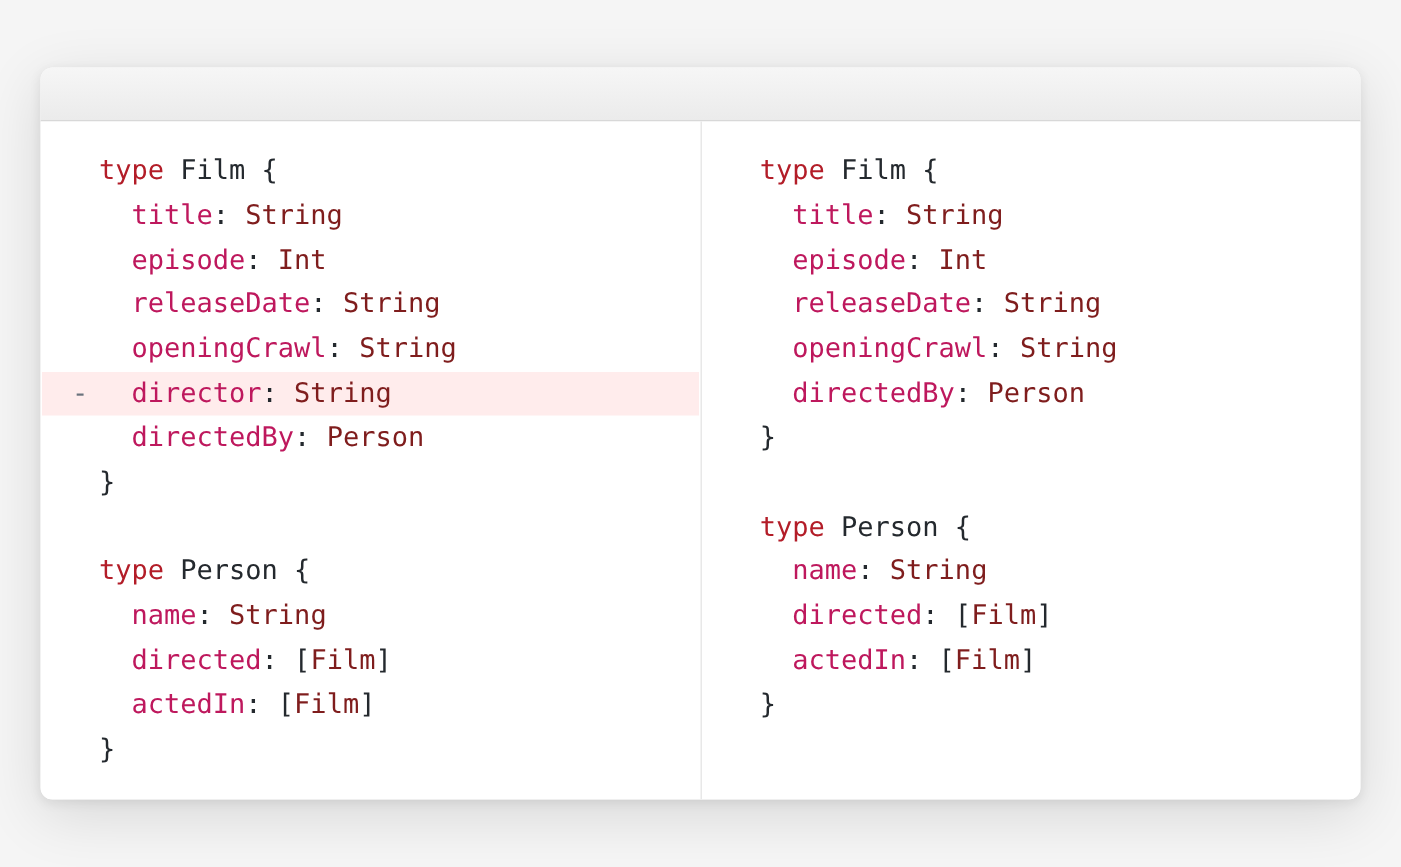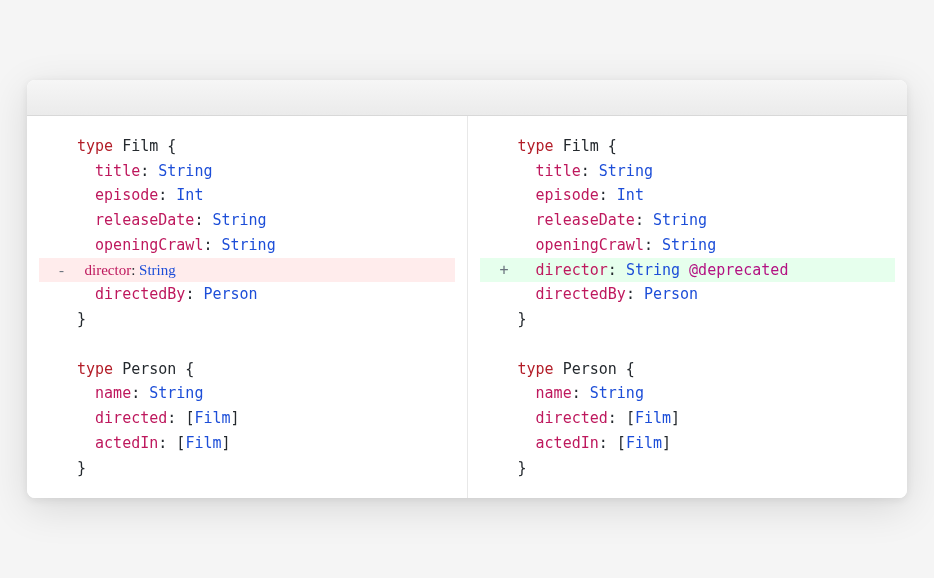--- a/index.html
+++ b/index.html
@@ -32,54 +32,53 @@
       border-bottom: 1px solid #d8d8d8;
     }
     
     .diff-container {
       display: flex;
       background: #ffffff;
     }
     
     .diff-pane {
       flex: 1;
-      padding: 18px 12px;
-      font-size: 15px;
+      padding: 18px 1px;
+      font-size: 18px;
       line-height: 1.65;
     }
     
     .diff-pane:first-child {
       border-right: 1px solid #e8e8e8;
     }
     
     .code-line {
       padding: 0 20px;
       white-space: pre;
       color: #24292e;
     }
     
     .code-line.removed {
       background: #ffecec;
-      font-family: Liberation Serif, serif;
     }
     
     .code-line.added {
       background: #e6ffed;
     }
     
     .diff-marker {
       display: inline-block;
       width: 18px;
       color: #6a737d;
     }
     
     .kw-type { color: #b31d28; }
     .type-name { color: #24292e; }
     .field-name { color: #be185d; }
-    .type-ref { color: #1d4ed8; }
+    .type-ref { color: #7f1d1d; }
     .brace { color: #24292e; }
     .colon { color: #24292e; }
     .bracket { color: #24292e; }
     .directive { color: #b31282; }
   </style>
 </head>
 <body>
 
 <div class="window">
   <div class="titlebar"></div>
@@ -102,21 +101,20 @@
       <div class="code-line"><span class="diff-marker"> </span>  <span class="field-name">actedIn</span><span class="colon">: </span><span class="bracket">[</span><span class="type-ref">Film</span><span class="bracket">]</span></div>
       <div class="code-line"><span class="diff-marker"> </span><span class="brace">}</span></div>
     </div>
 
     <div class="diff-pane">
       <div class="code-line"><span class="diff-marker"> </span><span class="kw-type">type</span> <span class="type-name">Film</span><span class="brace"> {</span></div>
       <div class="code-line"><span class="diff-marker"> </span>  <span class="field-name">title</span><span class="colon">: </span><span class="type-ref">String</span></div>
       <div class="code-line"><span class="diff-marker"> </span>  <span class="field-name">episode</span><span class="colon">: </span><span class="type-ref">Int</span></div>
       <div class="code-line"><span class="diff-marker"> </span>  <span class="field-name">releaseDate</span><span class="colon">: </span><span class="type-ref">String</span></div>
       <div class="code-line"><span class="diff-marker"> </span>  <span class="field-name">openingCrawl</span><span class="colon">: </span><span class="type-ref">String</span></div>
-      <div class="code-line added"><span class="diff-marker">+</span>  <span class="field-name">director</span><span class="colon">: </span><span class="type-ref">String</span> <span class="directive">@deprecated</span></div>
       <div class="code-line"><span class="diff-marker"> </span>  <span class="field-name">directedBy</span><span class="colon">: </span><span class="type-ref">Person</span></div>
       <div class="code-line"><span class="diff-marker"> </span><span class="brace">}</span></div>
       <div class="code-line"> </div>
       <div class="code-line"><span class="diff-marker"> </span><span class="kw-type">type</span> <span class="type-name">Person</span><span class="brace"> {</span></div>
       <div class="code-line"><span class="diff-marker"> </span>  <span class="field-name">name</span><span class="colon">: </span><span class="type-ref">String</span></div>
       <div class="code-line"><span class="diff-marker"> </span>  <span class="field-name">directed</span><span class="colon">: </span><span class="bracket">[</span><span class="type-ref">Film</span><span class="bracket">]</span></div>
       <div class="code-line"><span class="diff-marker"> </span>  <span class="field-name">actedIn</span><span class="colon">: </span><span class="bracket">[</span><span class="type-ref">Film</span><span class="bracket">]</span></div>
       <div class="code-line"><span class="diff-marker"> </span><span class="brace">}</span></div>
     </div>
 

